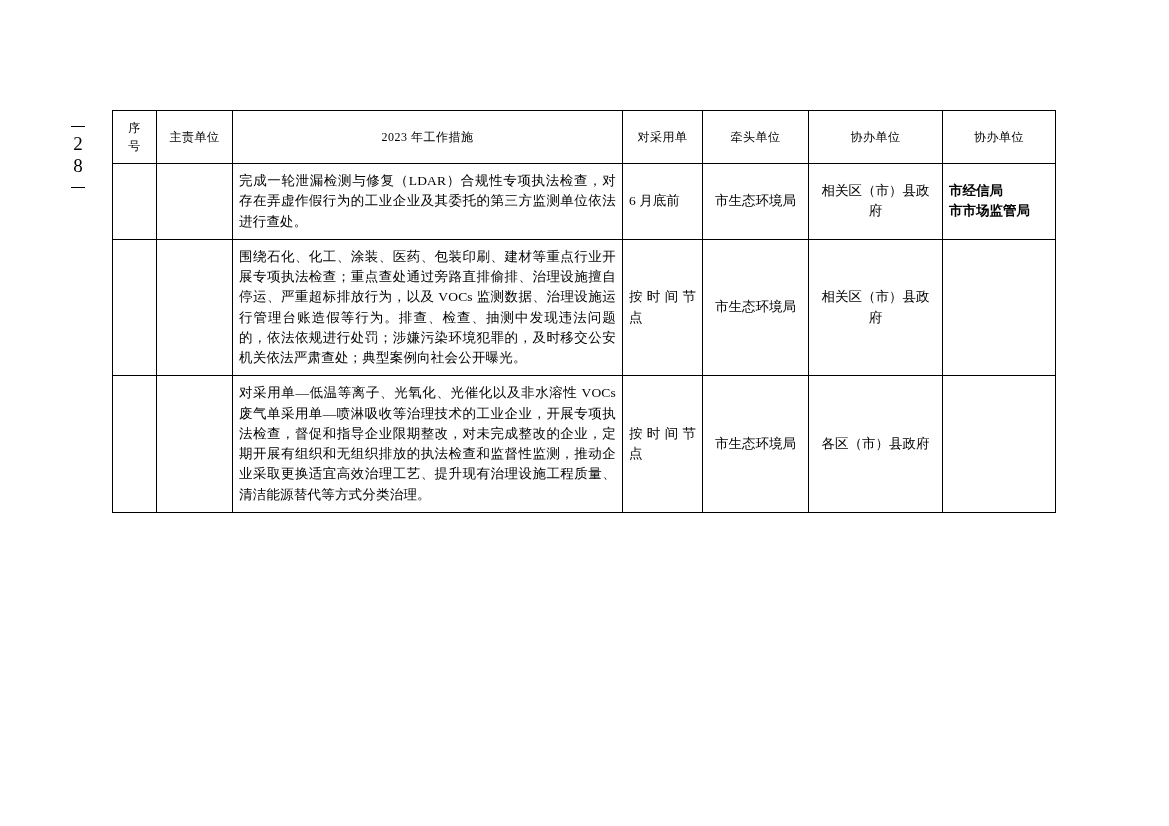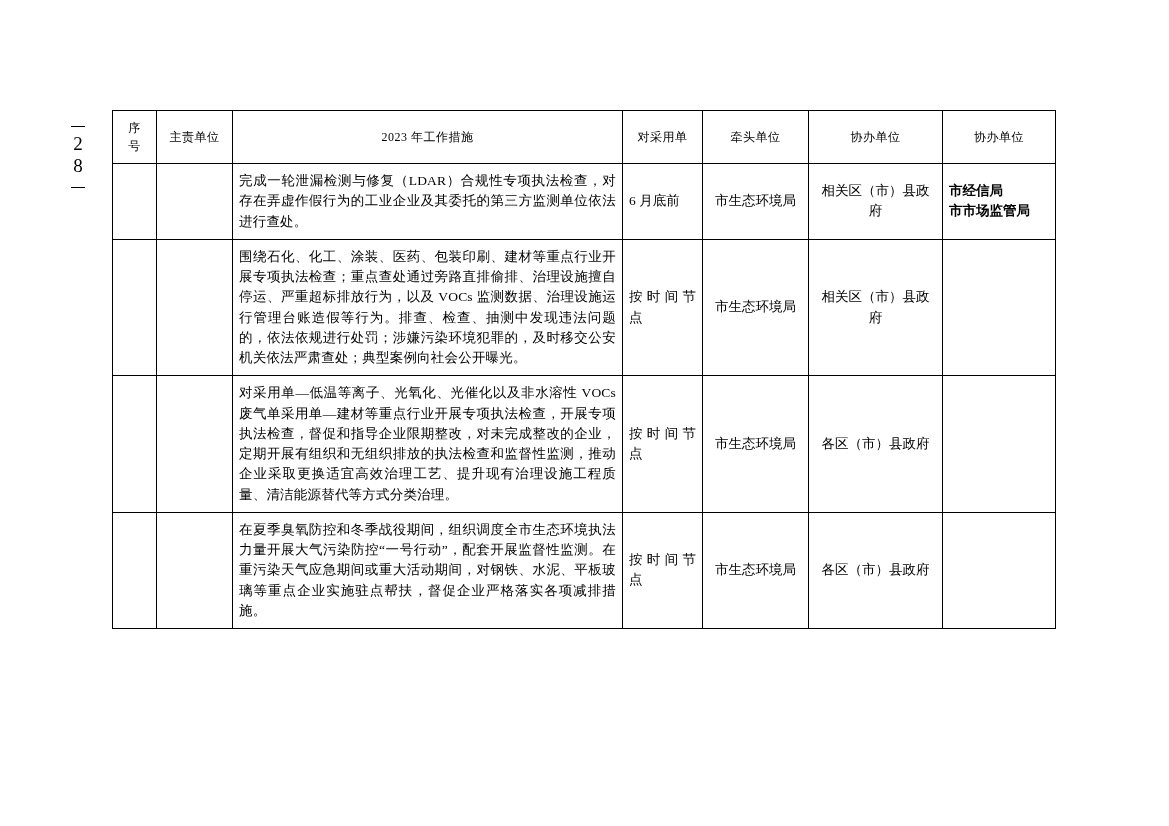--- a/index.html
+++ b/index.html
@@ -156,30 +156,21 @@
         <td class="ctr"></td>
         <td class="measure">围绕石化、化工、涂装、医药、包装印刷、建材等重点行业开展专项执法检查；重点查处通过旁路直排偷排、治理设施擅自停运、严重超标排放行为，以及 VOCs 监测数据、治理设施运行管理台账造假等行为。排查、检查、抽测中发现违法问题的，依法依规进行处罚；涉嫌污染环境犯罪的，及时移交公安机关依法严肃查处；典型案例向社会公开曝光。</td>
         <td class="deadline">按时间节点</td>
         <td class="ctr">市生态环境局</td>
         <td class="ctr">相关区（市）县政府</td>
         <td class="coop empty"></td>
       </tr>
       <tr>
         <td class="ctr"></td>
         <td class="ctr"></td>
-        <td class="measure">对采用单—低温等离子、光氧化、光催化以及非水溶性 VOCs 废气单采用单—建材等重点行业开展专项执法检查，开展专项执法检查，督促和指导企业限期整改，对未完成整改的企业，定期开展有组织和无组织排放的执法检查和监督性监测，推动企业采取更换适宜高效治理工艺、提升现有治理设施工程质量、清洁能源替代等方式分类治理。</td>
-        <td class="deadline">按时间节点</td>
-        <td class="ctr">市生态环境局</td>
-        <td class="ctr">各区（市）县政府</td>
-        <td class="coop empty"></td>
-      </tr>
-      <tr>
-        <td class="ctr"></td>
-        <td class="ctr"></td>
-        <td class="measure">在夏季臭氧防控和冬季战役期间，组织调度全市生态环境执法力量开展大气污染防控“一号行动”，配套开展监督性监测。在重污染天气应急期间或重大活动期间，对钢铁、水泥、平板玻璃等重点企业实施驻点帮扶，督促企业严格落实各项减排措施。</td>
+        <td class="measure">对采用单—低温等离子、光氧化、光催化以及非水溶性 VOCs 废气单采用单—喷淋吸收等治理技术的工业企业，开展专项执法检查，督促和指导企业限期整改，对未完成整改的企业，定期开展有组织和无组织排放的执法检查和监督性监测，推动企业采取更换适宜高效治理工艺、提升现有治理设施工程质量、清洁能源替代等方式分类治理。</td>
         <td class="deadline">按时间节点</td>
         <td class="ctr">市生态环境局</td>
         <td class="ctr">各区（市）县政府</td>
         <td class="coop empty"></td>
       </tr>
     </tbody>
   </table>
 
 </div>
 

